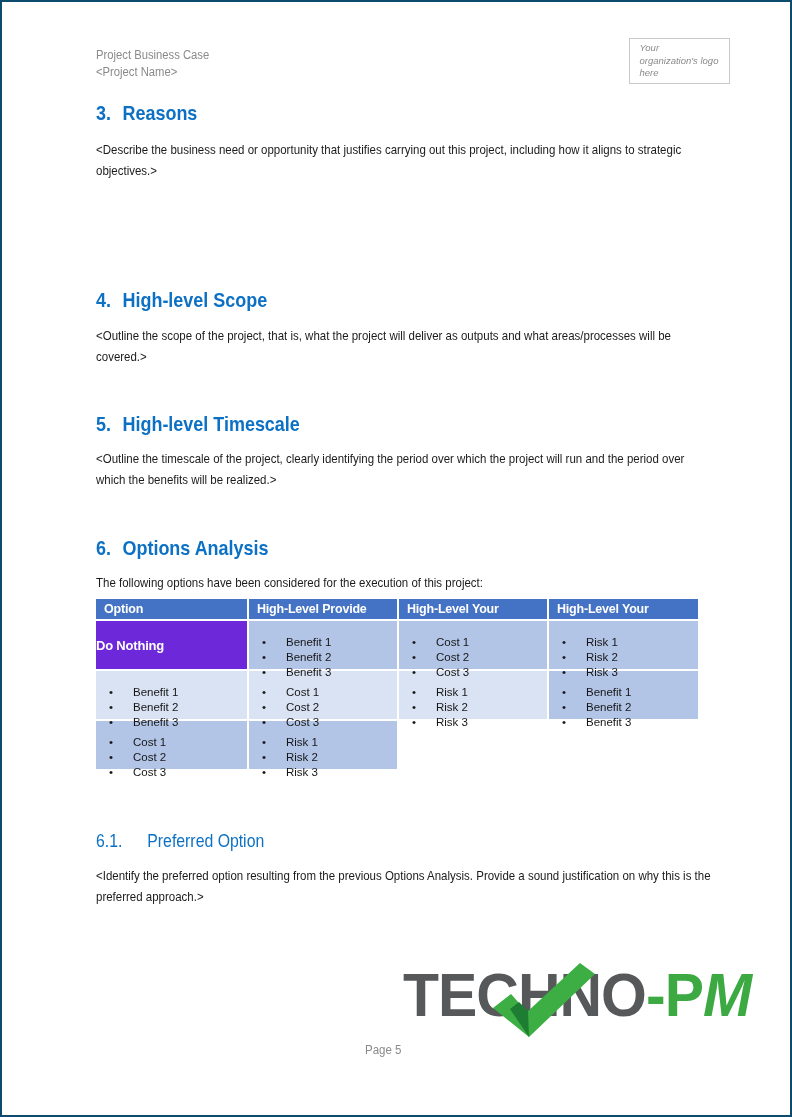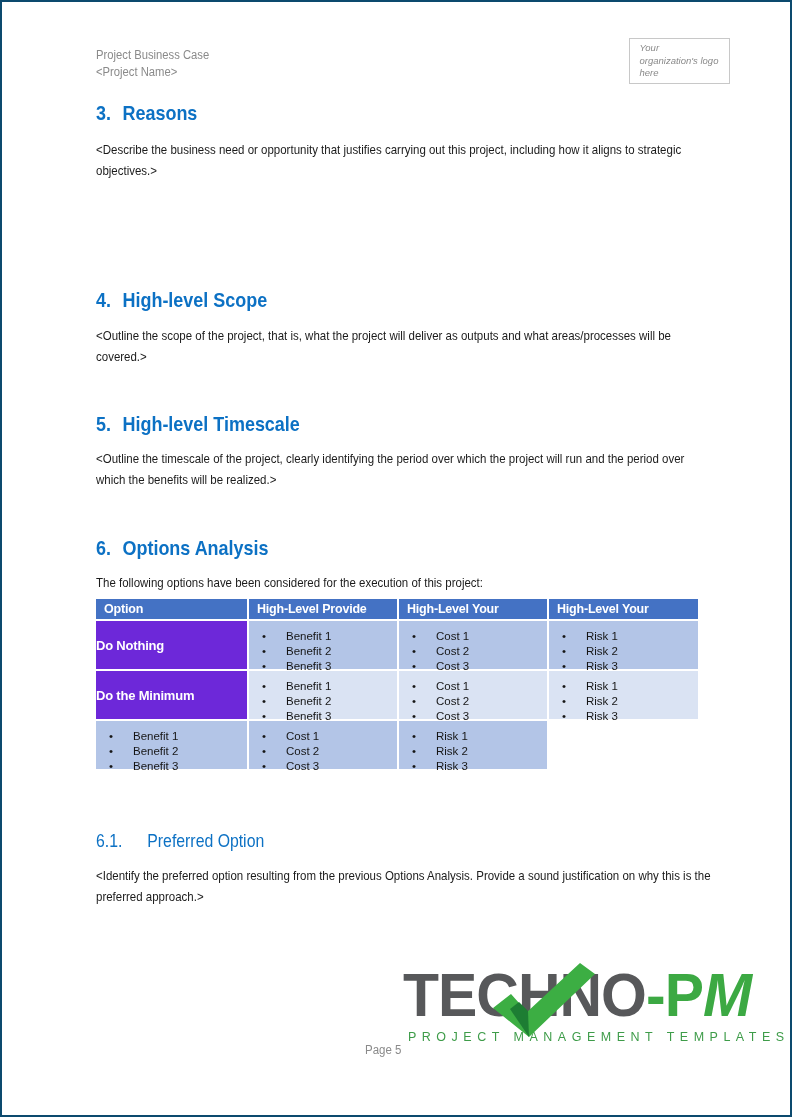--- a/index.html
+++ b/index.html
@@ -76,21 +76,21 @@
     font-weight: bold; font-size: 12.5px; letter-spacing: -0.2px;
     display: flex; align-items: center;
     padding-left: 8px;
   }
   .opt-cell {
     background: #6d28d9; color: #ffffff;
     font-weight: bold; font-size: 13px; letter-spacing: -0.2px;
     display: flex; align-items: center;
   }
   ul.cell {
-    margin: 0; padding: 8px 0 0 0; list-style: none;
+    margin: 0; padding: 14px 0 0 0; list-style: none;
   }
   ul.band-a { background: #b3c5e7; }
   ul.band-b { background: #dae3f3; }
   ul.cell li {
     position: relative;
     font-size: 11.5px; line-height: 15px; color: #161616;
     padding-left: 37px;
   }
   ul.cell li::before {
     content: "\2022";
@@ -182,21 +182,20 @@
       <li>Cost 1</li>
       <li>Cost 2</li>
       <li>Cost 3</li>
     </ul>
     <ul class="cell band-a">
       <li>Risk 1</li>
       <li>Risk 2</li>
       <li>Risk 3</li>
     </ul>
 
-    <div class="opt-cell">Do the Minimum</div>
     <ul class="cell band-b">
       <li>Benefit 1</li>
       <li>Benefit 2</li>
       <li>Benefit 3</li>
     </ul>
     <ul class="cell band-b">
       <li>Cost 1</li>
       <li>Cost 2</li>
       <li>Cost 3</li>
     </ul>
@@ -232,16 +231,15 @@
   <div class="page-num">Page 5</div>
 
   <div class="brand">
     <div class="brand-main">
       <span class="b-gray">TECHNO</span><span class="b-green">-P</span><span class="b-green b-italic">M</span>
     </div>
     <svg class="check-svg" viewBox="0 0 108 76">
       <polygon points="5,46 23,32 39,50 92,1 107,12 41,75" fill="#3cae43"></polygon>
       <polygon points="22,47 41,75 40,49 31,40" fill="#1d7d33"></polygon>
     </svg>
-    <div class="brand-tagline">PROJECT MANAGEMENT TEMPLATES</div>
   </div>
 
 </div>
 
 </body></html>

